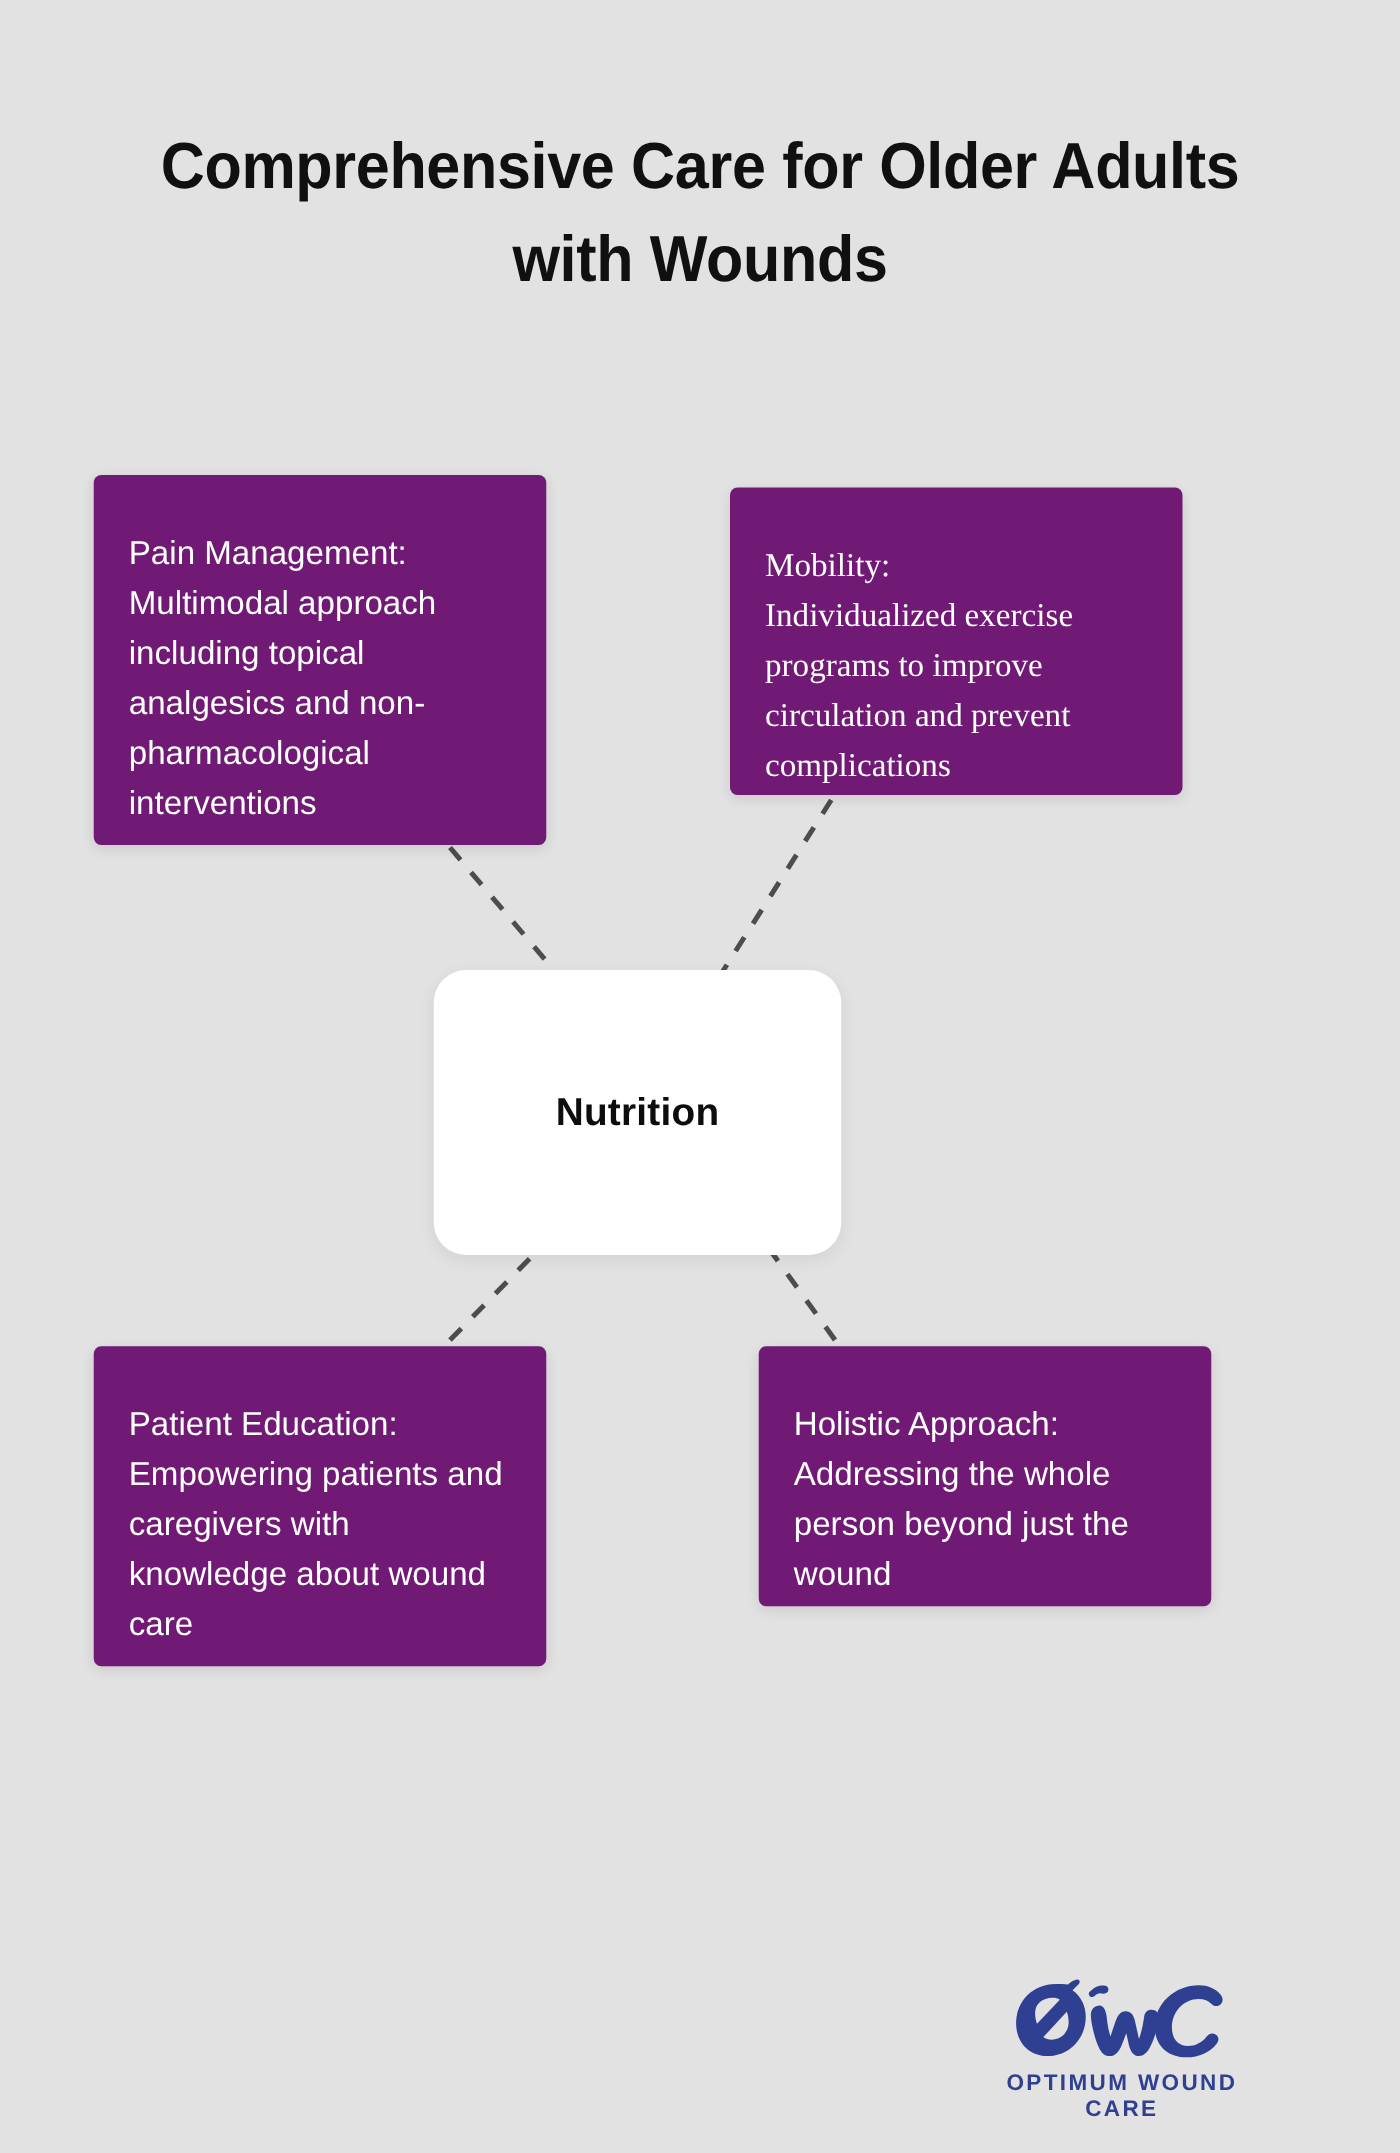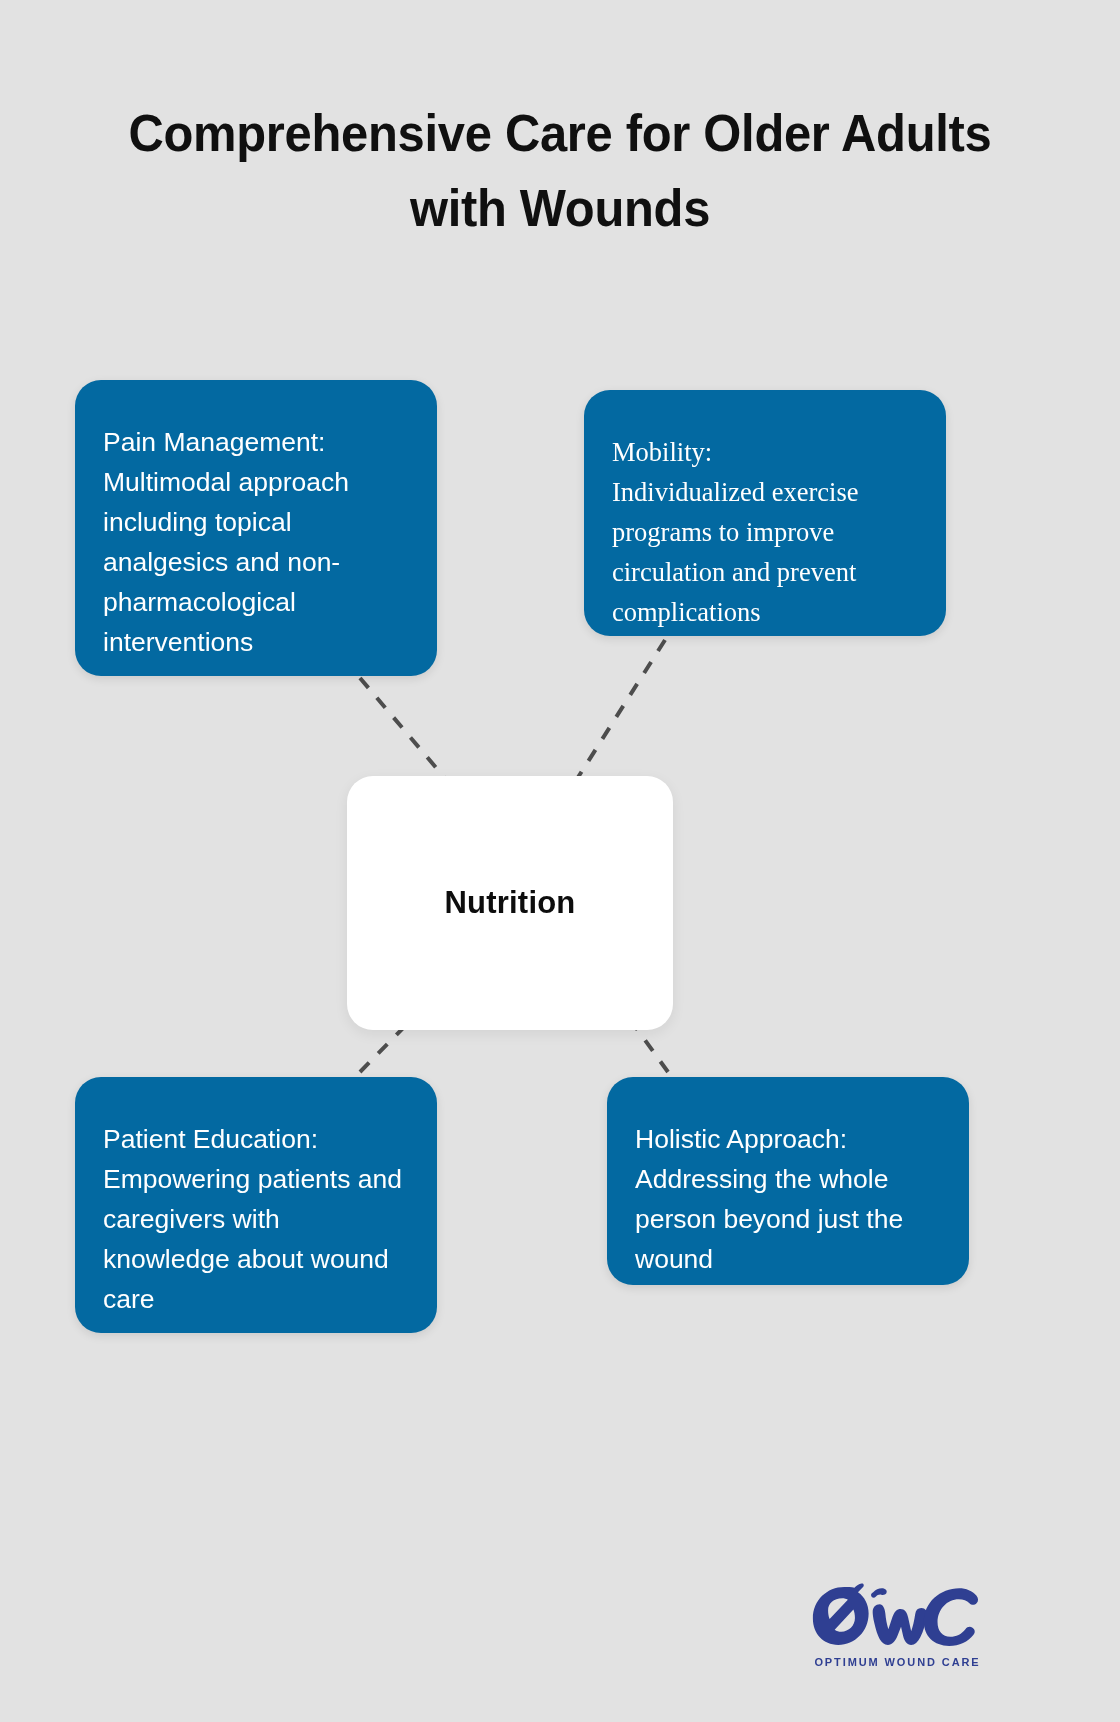--- a/index.html
+++ b/index.html
@@ -39,22 +39,22 @@
     left: 0;
     top: 0;
     width: 1120px;
     height: 1722px;
     pointer-events: none;
   }
 
   
   .card {
     position: absolute;
-    background: #0369a1;
-    border-radius: 26px;
+    background: #701a75;
+    border-radius: 6px;
     color: #ffffff;
     box-sizing: border-box;
     padding: 42px 28px 30px 28px;
     font-size: 26.5px;
     line-height: 40px;
     font-weight: 400;
     box-shadow: 0 3px 10px rgba(0,0,0,0.10);
     white-space: pre-line;
   }
 
@@ -62,21 +62,21 @@
   .card-tr { left: 584px; top: 390px;  width: 362px; height: 246px; font-family: Liberation Serif, serif; }
   .card-bl { left: 75px;  top: 1077px; width: 362px; height: 256px; padding-left: 28px; }
   .card-br { left: 584px; top: 1077px; width: 362px; height: 208px; margin-left: 23px; }
 
   
   .center-node {
     position: absolute;
     left: 347px;
     top: 776px;
     width: 326px;
-    height: 254px;
+    height: 228px;
     background: #ffffff;
     border-radius: 26px;
     display: flex;
     align-items: center;
     justify-content: center;
     box-shadow: 0 4px 14px rgba(0,0,0,0.07);
   }
   .center-node-label {
     font-size: 31px;
     font-weight: bold;
@@ -93,21 +93,21 @@
     height: 110px;
   }
   .logo-mark {
     width: 205px;
     height: 76px;
     display: block;
   }
   .logo-sub {
     margin-top: 2px;
     text-align: center;
-    font-size: 11px;
+    font-size: 18px;
     letter-spacing: 1.9px;
     font-weight: bold;
     color: #2f3f92;
     font-family: "Liberation Sans", sans-serif;
   }
 </style>
 </head>
 <body>
 
 <div class="title">Comprehensive Care for Older Adults with Wounds</div>

